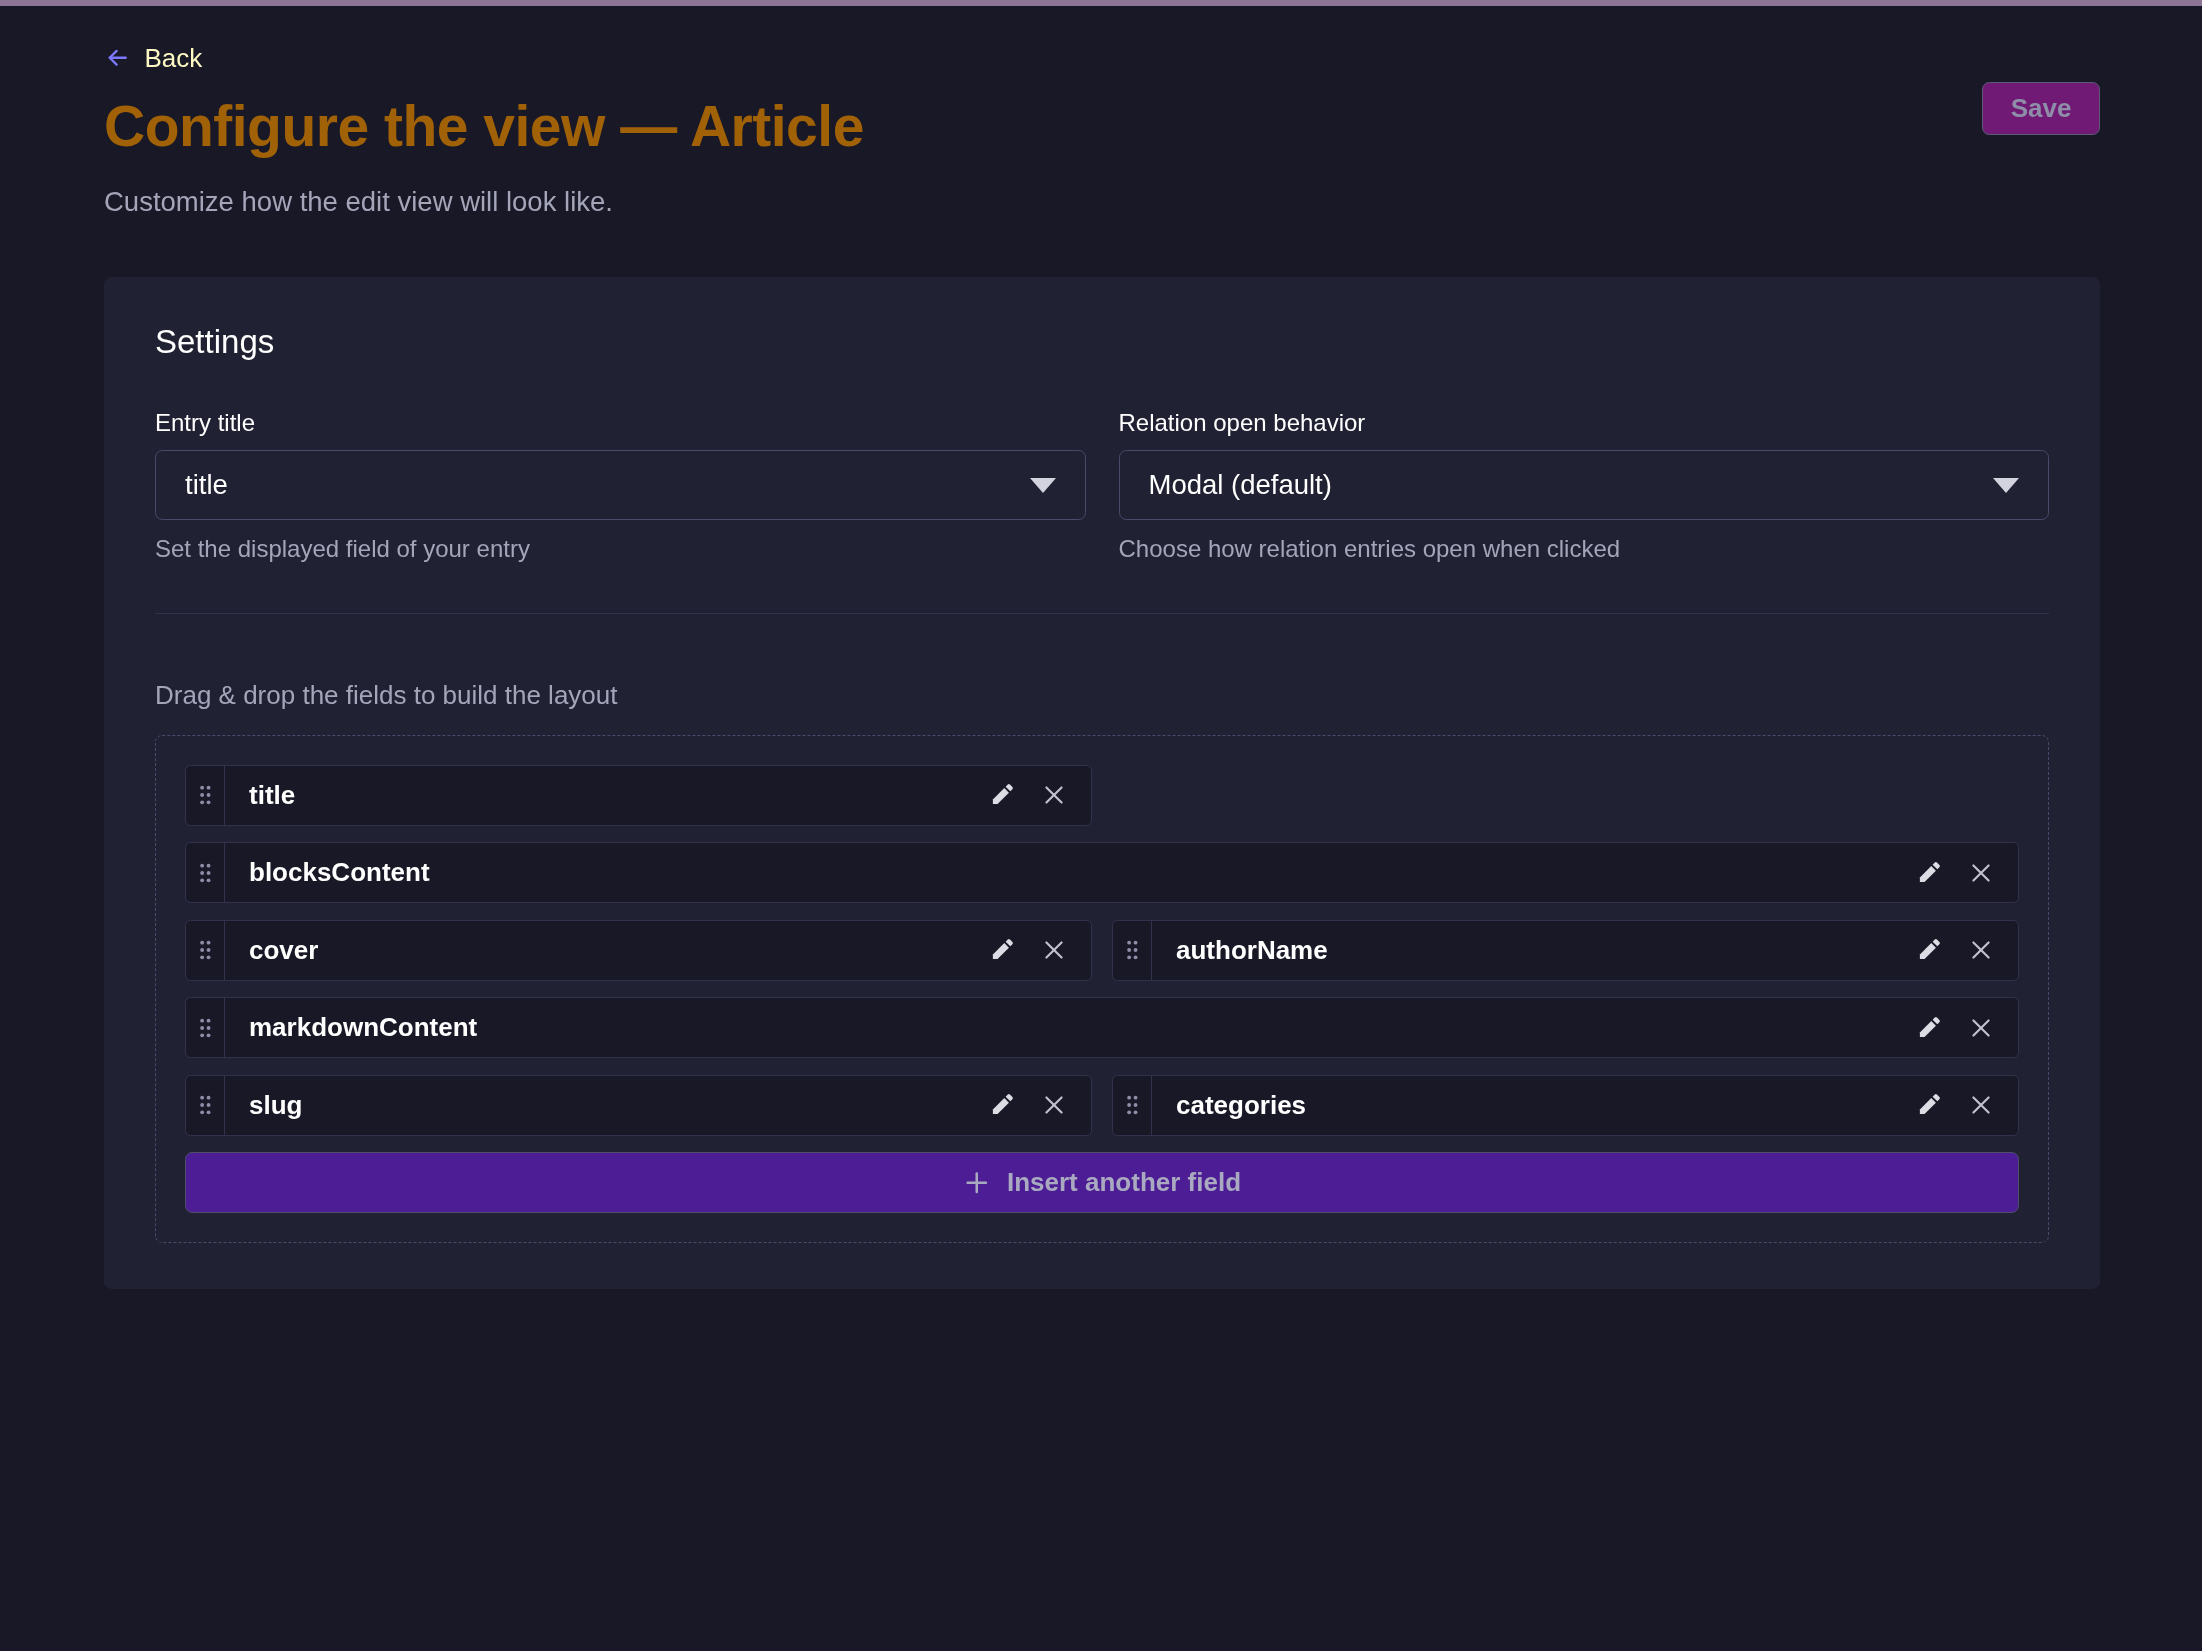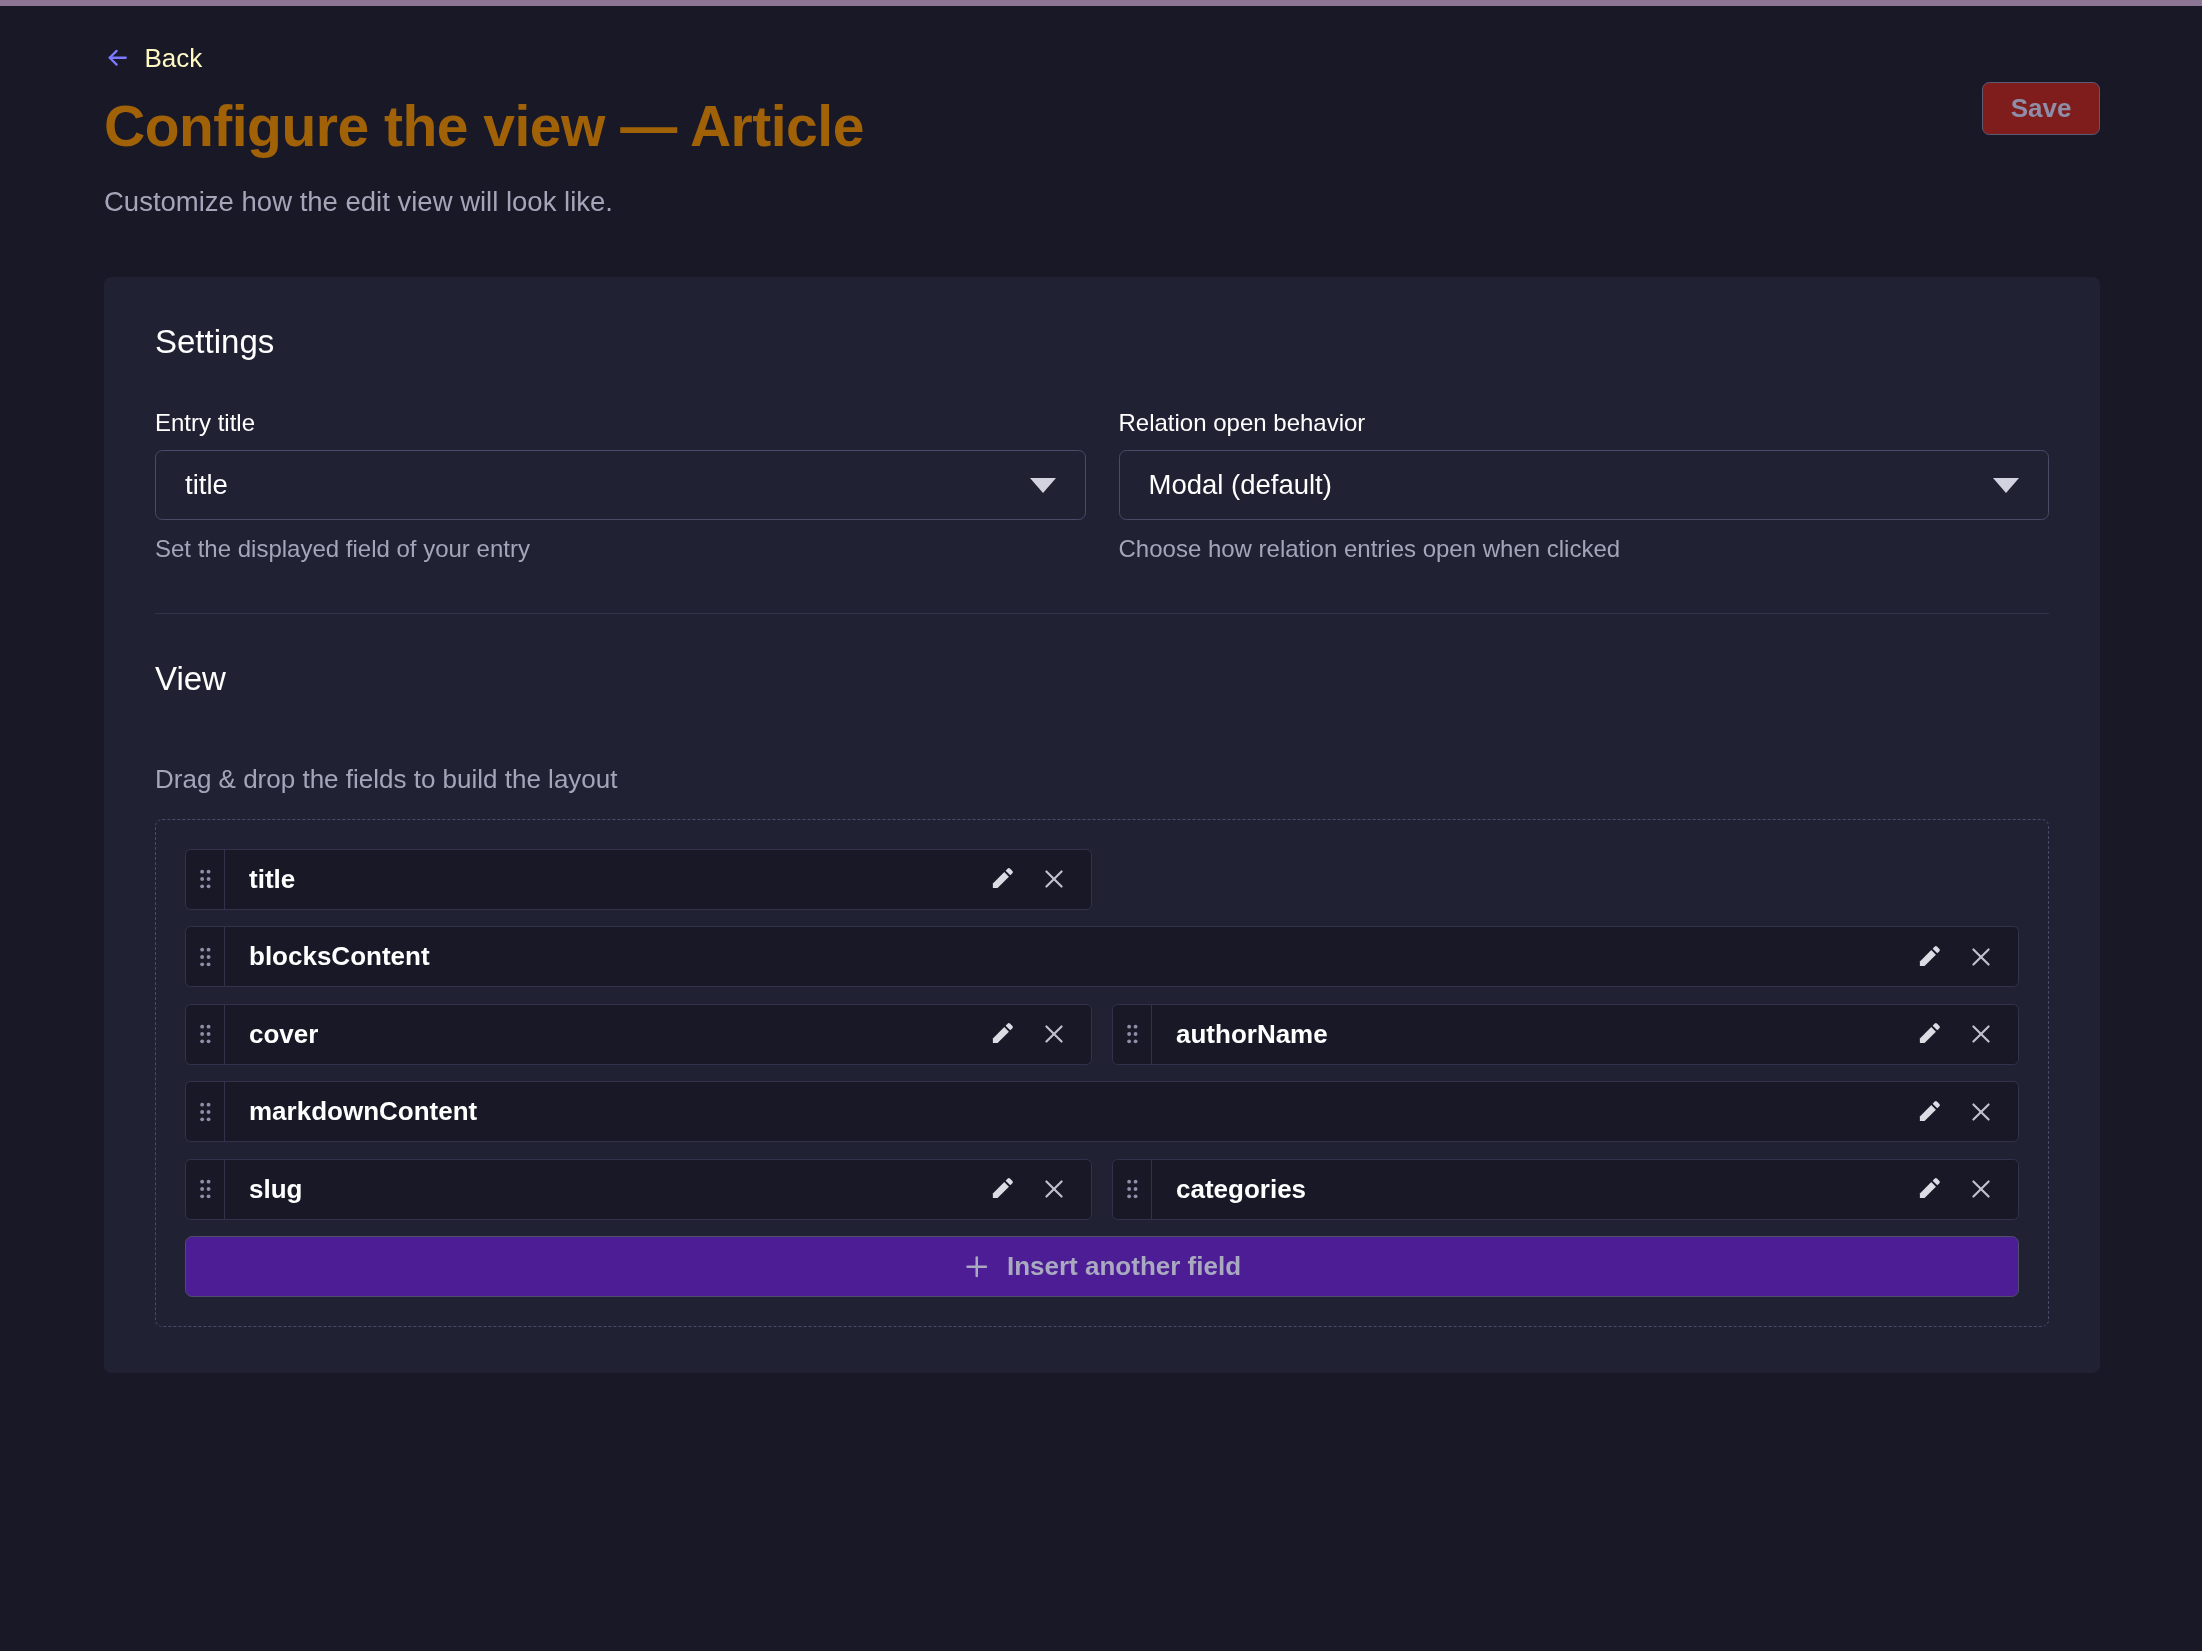--- a/index.html
+++ b/index.html
@@ -23,21 +23,21 @@
   .back-link svg { display: block; }
   h1.page-title {
     margin-top: 18px;
     font-size: 57px; font-weight: 700; letter-spacing: -0.5px; color: #a16207;
   }
   .page-subtitle { margin-top: 27.5px; font-size: 27.5px; color: #a5a5ba; }
 
   .save-button {
     position: absolute; top: 76px; right: 102px;
     min-width: 114px; height: 53px; padding: 0 27.5px;
-    background: #7f1d1d; border: 1.8px solid #5b5b76; border-radius: 7.3px;
+    background: #701a75; border: 1.8px solid #5b5b76; border-radius: 7.3px;
     color: #8e8ea9; font-size: 26px; font-weight: 600;
     font-family: "Liberation Sans", sans-serif;
     display: flex; align-items: center; justify-content: center;
     cursor: default;
   }
 
   
   .card {
     margin-top: 59px;
     background: #212134; border-radius: 7.3px;
@@ -158,21 +158,20 @@
         <div class="select-box" role="combobox">
           <span class="select-value">Modal (default)</span>
           <span class="select-caret"></span>
         </div>
         <div class="field-hint">Choose how relation entries open when clicked</div>
       </div>
     </div>
 
     <div class="divider"></div>
 
-    <div class="section-heading view-heading">View</div>
 
     <div class="fields-header">
       <div class="fields-hint">Drag &amp; drop the fields to build the layout</div>
     </div>
 
     <div class="fields-container" id="fields-container">
 
       <div class="fields-row">
           <div class="field-chip half">
     <span class="chip-handle">

